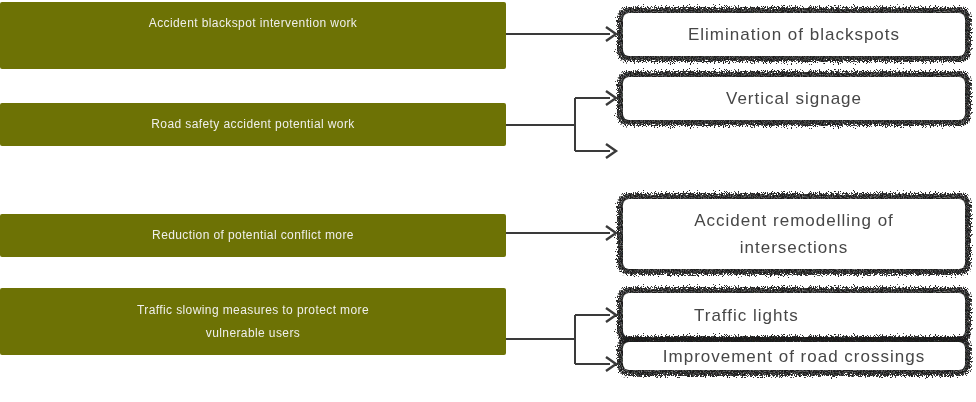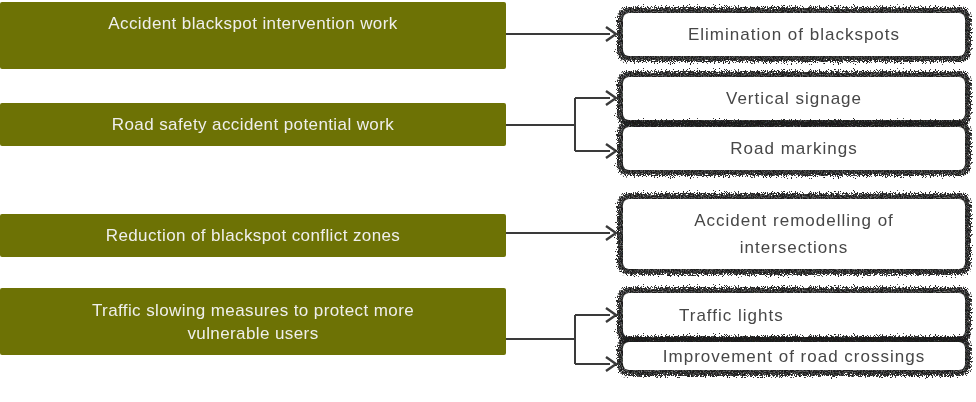--- a/index.html
+++ b/index.html
@@ -19,21 +19,21 @@
     box-sizing: border-box;
     background: var(--source-fill, #6d7205);
     border-radius: 2px;
     display: flex;
     align-items: center;
     justify-content: center;
   }
   .lbox.top-align { align-items: flex-start; padding-top: 10px; }
   .llabel {
     color: var(--source-text, #efefec);
-    font-size: 17px;
+    font-size: 12px;
     letter-spacing: 0.4px;
     line-height: 23px;
     text-align: center;
     white-space: pre-line;
   }
   
   .rbox { position: absolute; left: 623px; width: 342px; }
   .sketch {
     position: absolute;
     inset: -6px;
@@ -44,21 +44,21 @@
   .rinner {
     position: absolute;
     inset: 0;
     background: var(--target-fill, #ffffff);
     border-radius: 6px;
     display: flex;
     align-items: center;
     justify-content: center;
     box-sizing: border-box;
   }
-  .rinner.left-text { justify-content: flex-start; padding-left: 56px; }
+  .rinner.left-text { justify-content: flex-start; padding-left: 71px; }
   .rlabel {
     color: var(--target-text, #474747);
     font-size: 17px;
     letter-spacing: 1px;
     line-height: 27px;
     text-align: center;
     white-space: pre-line;
   }
   .rinner.left-text .rlabel { text-align: left; }
   
@@ -114,43 +114,37 @@
     </g>
   </svg>
 
   <div class="lbox top-align" style="top:2px;height:67px">
     <div class="llabel">Accident blackspot intervention work</div>
   </div>
   <div class="lbox" style="top:103px;height:43px">
     <div class="llabel">Road safety accident potential work</div>
   </div>
   <div class="lbox" style="top:214px;height:43px">
-    <div class="llabel">Reduction of blackspot conflict zones</div>
+    <div class="llabel">Reduction of potential conflict more</div>
   </div>
   <div class="lbox" style="top:288px;height:67px">
     <div class="llabel">Traffic slowing measures to protect more
 vulnerable users</div>
   </div>
 
   <div class="rbox" style="top:13px;height:43px">
     <div class="sketch"></div>
     <div class="rinner">
       <span class="rlabel">Elimination of blackspots</span>
     </div>
   </div>
   <div class="rbox" style="top:77px;height:43px">
     <div class="sketch"></div>
     <div class="rinner">
       <span class="rlabel">Vertical signage</span>
-    </div>
-  </div>
-  <div class="rbox" style="top:127px;height:43px">
-    <div class="sketch"></div>
-    <div class="rinner">
-      <span class="rlabel">Road markings</span>
     </div>
   </div>
   <div class="rbox" style="top:199px;height:70px">
     <div class="sketch"></div>
     <div class="rinner">
       <span class="rlabel">Accident remodelling of
 intersections</span>
     </div>
   </div>
   <div class="rbox" style="top:293px;height:44px">

